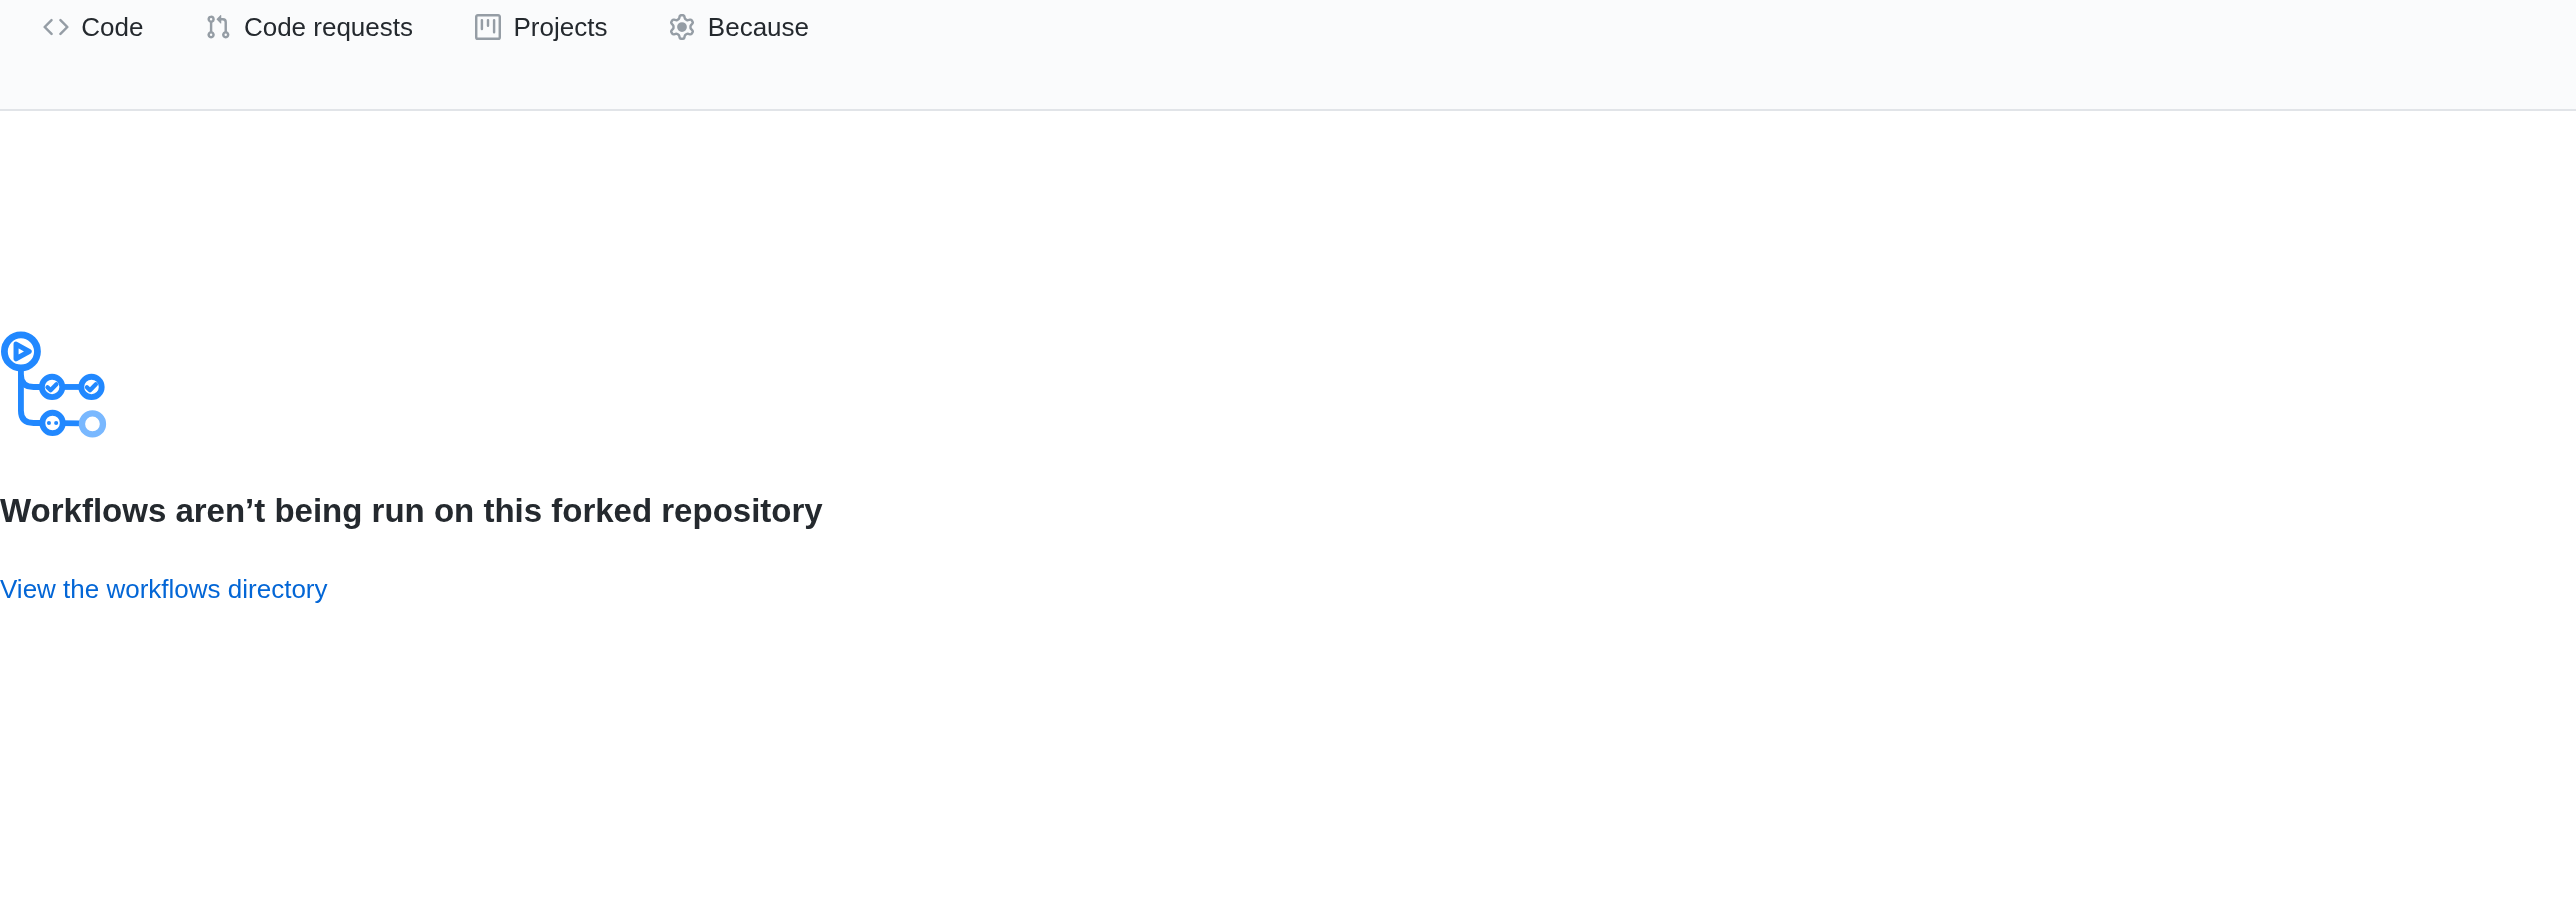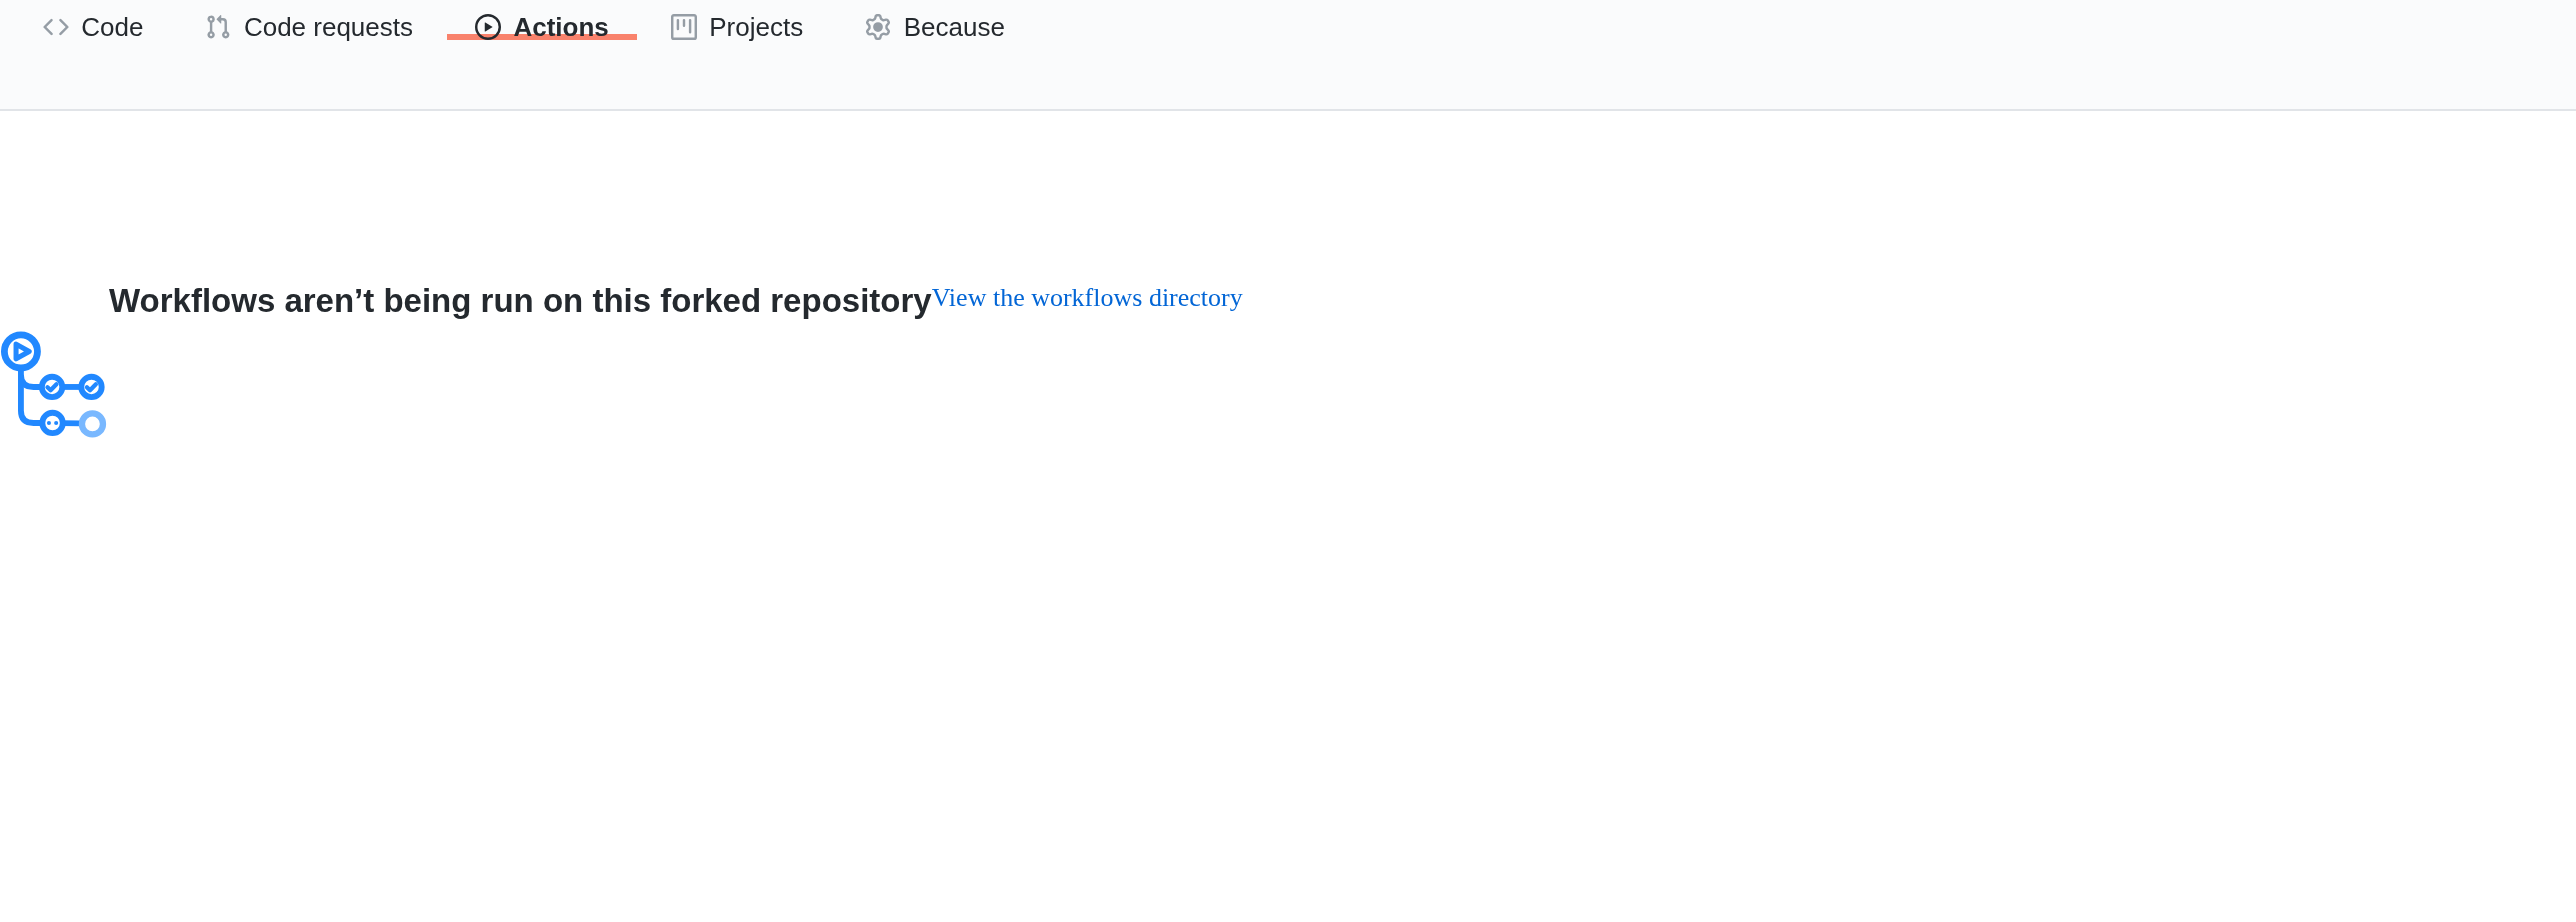--- a/index.html
+++ b/index.html
@@ -34,22 +34,22 @@
     white-space: nowrap;
   }
   .nav-item .octicon { width: 26px; height: 26px; fill: #959da5; flex: none; }
   .nav-item.selected { font-weight: bold; box-shadow: inset 0 -5.9px 0 #f9826c; }
   .nav-item.selected .octicon { fill: #24292e; }
 
   
   .main-col {
     width: 2382px;
     display: flex;
-    flex-direction: row;
-    align-items: center;
+    flex-direction: column;
+    align-items: flex-start;
     text-align: center;
   }
   .workflow-graphic { margin-top: 220px; width: 109px; height: 109px; }
   .bs-title {
     margin: 51px 0 0 0;
     font-size: 33px;
     line-height: 40px;
     font-weight: bold;
     color: #24292e;
   }
@@ -75,21 +75,20 @@
     cursor: pointer;
     white-space: nowrap;
   }
   .bs-link {
     margin-top: 43px;
     font-size: 26px;
     line-height: 31px;
     color: #0366d6;
     text-decoration: none;
     cursor: pointer;
-    font-family: Liberation Serif, serif;
   }
 </style>
 </head>
 <body>
 
 <nav class="repo-nav">
 
   <a class="nav-item">
     <svg class="octicon" viewBox="0 0 16 16" aria-hidden="true">
       <path d="M4.72 3.22a.75.75 0 0 1 1.06 1.06L2.06 8l3.72 3.72a.75.75 0 1 1-1.06 1.06L.47 8.53a.75.75 0 0 1 0-1.06l4.25-4.25Zm6.56 0a.75.75 0 1 0-1.06 1.06L13.94 8l-3.72 3.72a.75.75 0 1 0 1.06 1.06l4.25-4.25a.75.75 0 0 0 0-1.06l-4.25-4.25Z"></path>
@@ -97,26 +96,20 @@
     <span>Code</span>
   </a>
 
   <a class="nav-item">
     <svg class="octicon" viewBox="0 0 16 16" aria-hidden="true">
       <path d="M1.5 3.25a2.25 2.25 0 1 1 3 2.122v5.256a2.251 2.251 0 1 1-1.5 0V5.372A2.25 2.25 0 0 1 1.5 3.25Zm5.677-.177L9.573.677A.25.25 0 0 1 10 .854V2.5h1A2.5 2.5 0 0 1 13.5 5v5.628a2.251 2.251 0 1 1-1.5 0V5a1 1 0 0 0-1-1h-1v1.646a.25.25 0 0 1-.427.177L7.177 3.427a.25.25 0 0 1 0-.354ZM3.75 2.5a.75.75 0 1 0 0 1.5.75.75 0 0 0 0-1.5Zm0 9.5a.75.75 0 1 0 0 1.5.75.75 0 0 0 0-1.5Zm8.25.75a.75.75 0 1 0 1.5 0 .75.75 0 0 0-1.5 0Z"></path>
     </svg>
     <span>Code requests</span>
   </a>
 
-  <a class="nav-item selected">
-    <svg class="octicon" viewBox="0 0 16 16" aria-hidden="true">
-      <path d="M8 0a8 8 0 1 1 0 16A8 8 0 0 1 8 0ZM1.5 8a6.5 6.5 0 1 0 13 0 6.5 6.5 0 0 0-13 0Zm4.879-2.773 4.264 2.559a.25.25 0 0 1 0 .428l-4.264 2.559A.25.25 0 0 1 6 10.559V5.442a.25.25 0 0 1 .379-.215Z"></path>
-    </svg>
-    <span>Actions</span>
-  </a>
 
   <a class="nav-item">
     <svg class="octicon" viewBox="0 0 16 16" aria-hidden="true">
       <path d="M1.75 0h12.5C15.216 0 16 .784 16 1.75v12.5A1.75 1.75 0 0 1 14.25 16H1.75A1.75 1.75 0 0 1 0 14.25V1.75C0 .784.784 0 1.75 0ZM1.5 1.75v12.5c0 .138.112.25.25.25h12.5a.25.25 0 0 0 .25-.25V1.75a.25.25 0 0 0-.25-.25H1.75a.25.25 0 0 0-.25.25ZM11.75 3a.75.75 0 0 1 .75.75v7.5a.75.75 0 0 1-1.5 0v-7.5a.75.75 0 0 1 .75-.75Zm-8.25.75a.75.75 0 0 1 1.5 0v5.5a.75.75 0 0 1-1.5 0v-5.5ZM8 3a.75.75 0 0 1 .75.75v3.5a.75.75 0 0 1-1.5 0v-3.5A.75.75 0 0 1 8 3Z"></path>
     </svg>
     <span>Projects</span>
   </a>
 
   <a class="nav-item">
     <svg class="octicon" viewBox="0 0 16 16" aria-hidden="true">

